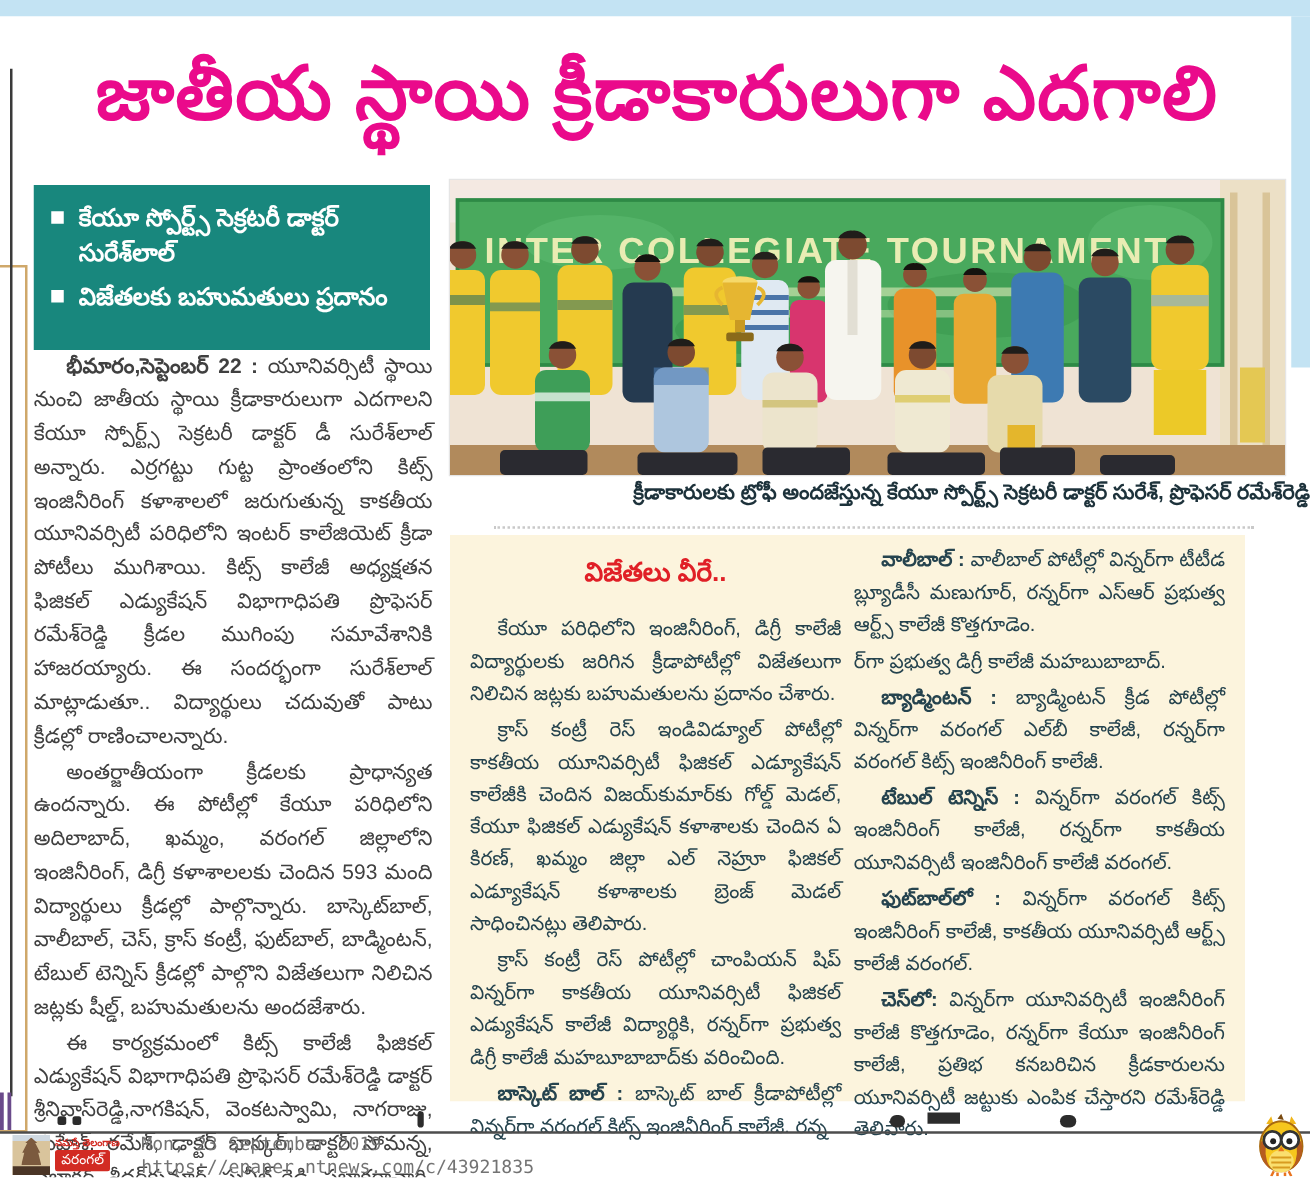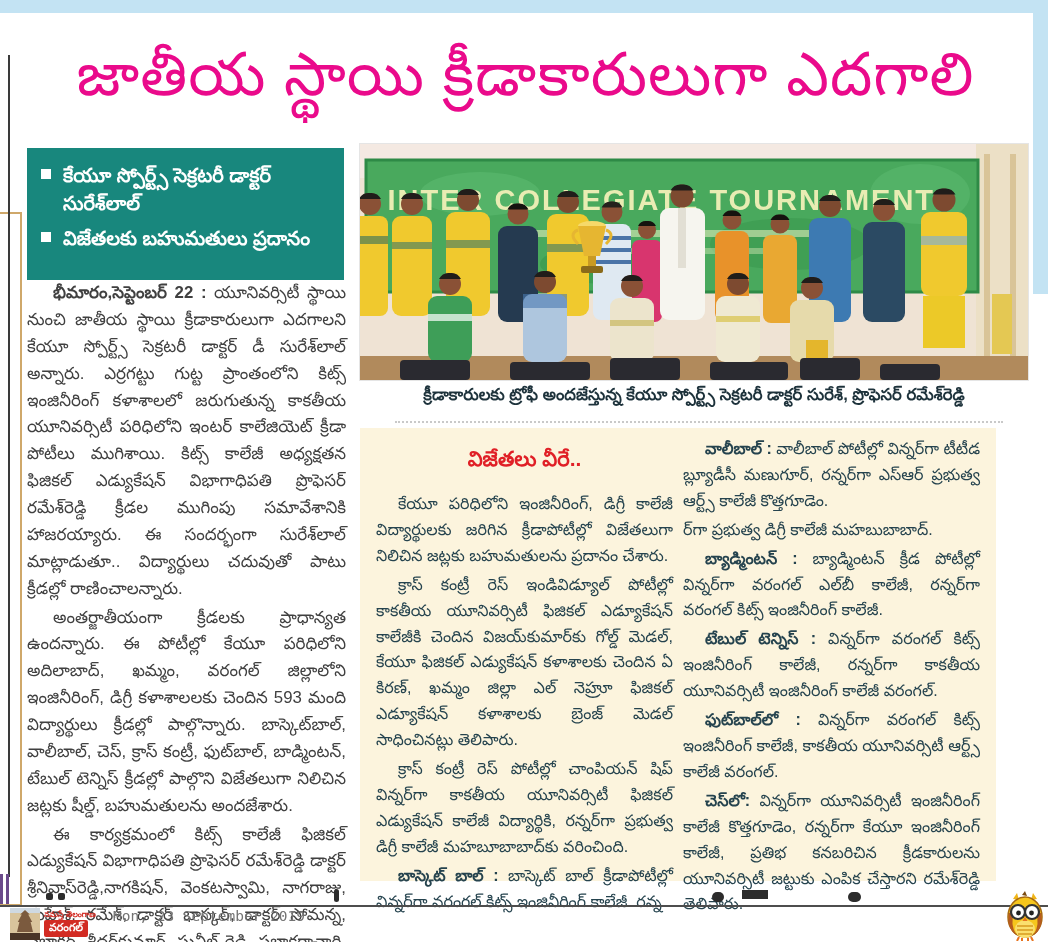--- a/index.html
+++ b/index.html
@@ -5,42 +5,42 @@
   * { margin:0; padding:0; box-sizing:border-box; }
   html,body { background:#ffffff; }
   body { font-family:"Liberation Sans","DejaVu Sans",sans-serif; }
   #page { position:relative; width:1048px; height:942px; background:#ffffff; overflow:hidden; }
   .abs { position:absolute; }
 
   .topbar { left:0; top:0; width:1048px; height:13px; background:#c3e3f3; }
   .rightbar { left:1033px; top:13px; width:15px; height:281px; background:#c3e3f3; }
 
   .headline { left:28px; top:24px; width:995px; height:100px;
-    font-size:60px; font-weight:400; color:#ea0a8b; letter-spacing:1px;
+    font-size:60px; font-weight:700; color:#ea0a8b; letter-spacing:1px;
     display:flex; align-items:center; justify-content:center; text-align:left; line-height:1.05; }
 
   .left-vline { left:8px; top:55px; width:2px; height:822px; background:#3a3a3a; }
   .left-frag { left:-16px; top:212px; width:38px; height:694px; background:#ffffff;
     border:2px solid #cfa86a; }
 
   .hibox { left:27px; top:148px; width:317px; height:132px; background:#18877d;
     color:#ffffff; padding:13px 14px 10px 14px; }
   .hibox .row { display:flex; gap:12px; font-weight:700; font-size:19.5px; line-height:1.45; }
   .hibox .row + .row { margin-top:6px; }
   .hibox .sq { flex:0 0 auto; width:10px; height:10px; background:#ffffff; margin-top:8px; }
 
   .article { left:27px; top:280px; width:319px; height:616px; color:#404040;
     font-size:16.8px; line-height:1.6; text-align:justify; }
   .article p { text-indent:26px; margin-bottom:2px; }
   .article b { font-weight:800; }
 
   .photo { left:360px; top:144px; width:668px; height:236px; background:#e9dccd; overflow:hidden;
     box-shadow:0 0 0 1px #e5e5e5; }
 
-  .caption { left:360px; top:385px; width:668px; text-align:center; color:#1d323b;
+  .caption { left:380px; top:385px; width:668px; text-align:right; color:#1d323b;
     font-size:16.5px; font-weight:700; }
 
   .dotrule { left:395px; top:421px; width:608px; height:0; border-top:2px dotted #c9c9c9; }
 
   .panel { left:360px; top:428px; width:636px; height:453px; background:#fcf4dd;
     padding:8px 16px 10px 16px; display:flex; gap:10px; }
   .panel .col { flex:1 1 0; color:#25434e; font-size:16px; line-height:1.62; text-align:justify; }
   .panel .col p { text-indent:22px; margin-bottom:3px; }
   .panel .col b { font-weight:800; }
   .winners-head { text-align:center; color:#e01f26; font-weight:800; font-size:21px;
@@ -51,21 +51,21 @@
 
   .footline { left:0px; top:905px; width:1048px; height:2px; background:#4d4d4d; }
 
   .logo { left:10px; top:908px; width:96px; height:32px; display:flex; gap:4px; align-items:center; }
   .logo .pic { width:30px; height:32px; background:linear-gradient(#cfd9e2 15%, #d9c49c 15%); position:relative; overflow:hidden; }
   .logo .pic .gopuram { position:absolute; left:7px; top:2px; width:16px; height:22px;
     background:#7b5a3e; clip-path:polygon(50% 0, 80% 20%, 70% 20%, 95% 55%, 85% 55%, 100% 100%, 0 100%, 15% 55%, 5% 55%, 30% 20%, 20% 20%); }
   .logo .pic .base { position:absolute; left:0; bottom:0; width:30px; height:7px; background:#4a3526; }
   .logo .txt { display:flex; flex-direction:column; justify-content:center; }
   .logo .brand { color:#d22b23; font-size:8px; font-weight:700; line-height:1.1; white-space:nowrap; }
-  .logo .edition { background:#d22b23; color:#ffffff; font-weight:700; font-size:11px;
+  .logo .edition { background:#d22b23; color:#ffffff; font-weight:400; font-size:11px;
     padding:1px 5px; border-radius:2px; margin-top:1px; white-space:nowrap; width:fit-content; }
 
   .meta { left:113px; top:907px; width:520px; color:#737373;
     font-family:"DejaVu Sans Mono","Liberation Mono",monospace; font-size:14.5px; line-height:1.25; }
 
   .owl { left:1006px; top:891px; width:38px; height:50px; }
 </style>
 </head>
 <body>
 
@@ -259,20 +259,21 @@
         <div class="base"></div>
     </div>
     <div class="txt">
       <span class="brand">నమస్తే తెలంగాణ</span>
       <span class="edition">వరంగల్</span>
     </div>
   </div>
 
   <div class="abs meta">
     <div>Mon, 23 September 2019</div>
+    <div>https://epaper.ntnews.com/c/43921835</div>
   </div>
 
   <div class="abs owl">
     <svg width="38" height="50" viewBox="0 0 38 50">
       <path d="M16 4 L19 0 L21 5 Z" fill="#7a4a10"></path>
       <path d="M7 8 L11 2 L13 9 Z" fill="#f0b518"></path>
       <path d="M31 8 L27 2 L25 9 Z" fill="#f0b518"></path>
       <ellipse cx="19" cy="26" rx="17" ry="20" fill="#f6c61d" stroke="#a86a10" stroke-width="1.5"></ellipse>
       <path d="M3 22 q-3 14 7 22 q-6-12-2-22z" fill="#b65c1f"></path>
       <path d="M35 22 q3 14 -7 22 q6-12 2-22z" fill="#b65c1f"></path>

